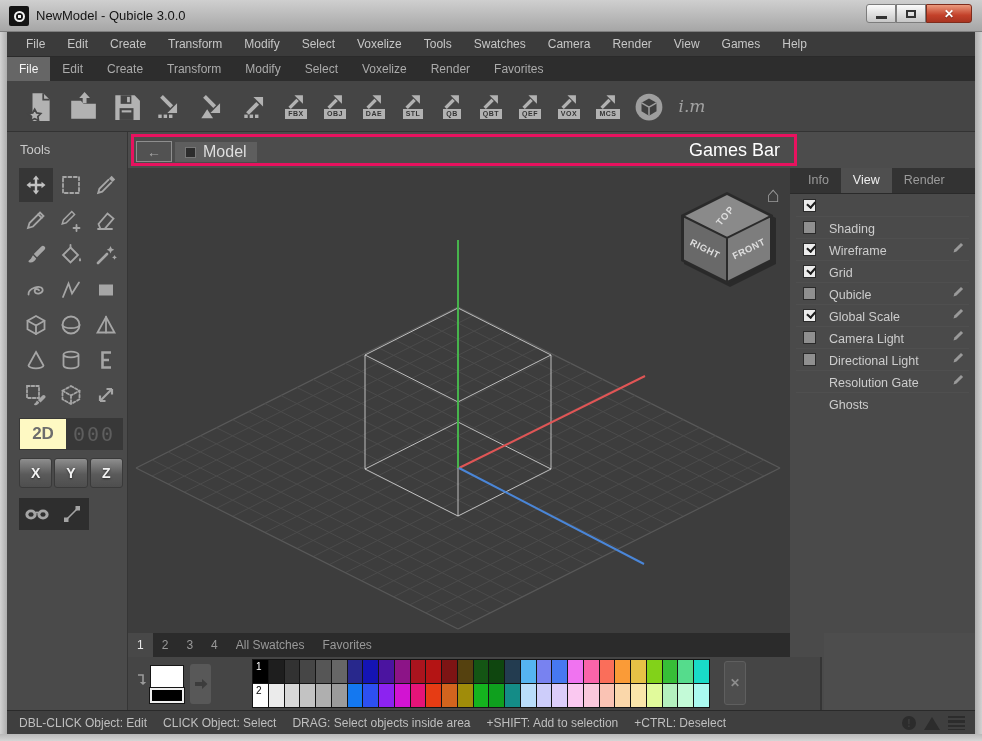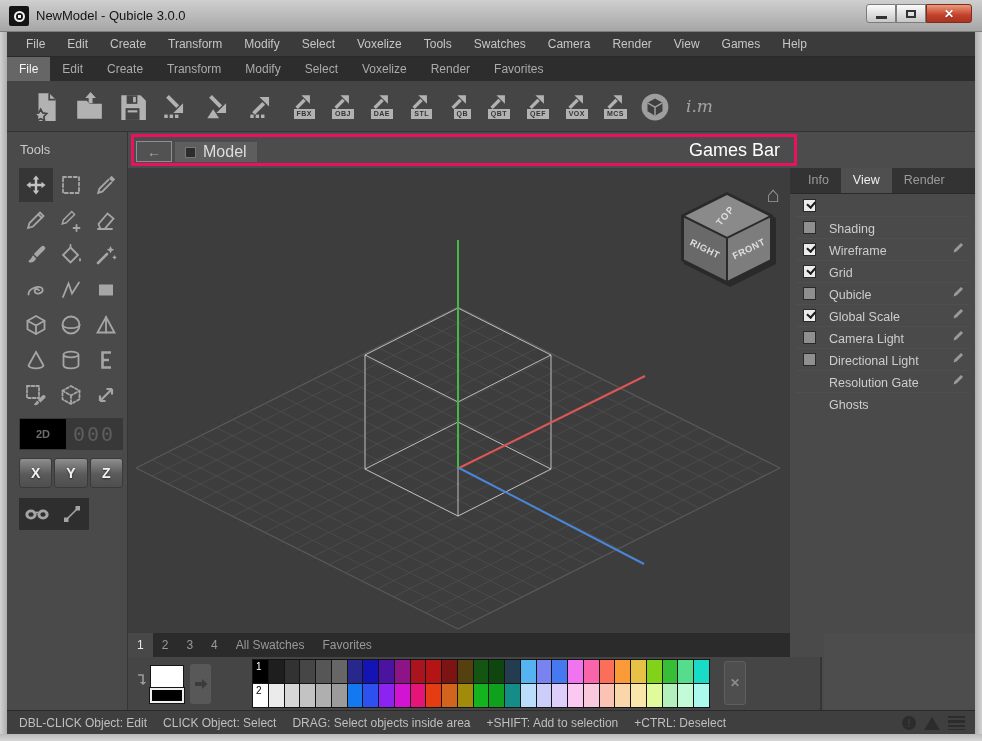--- a/index.html
+++ b/index.html
@@ -35,21 +35,21 @@
     display:flex; align-items:center; padding-left:8px; border-bottom:1px solid #2a2a2a; }
   .menubar1 span { color:#c6c6c6; font-size:12px; padding:4px 11px; cursor:default; }
   .menubar2 { position:absolute; left:7px; top:57px; width:968px; height:24px; background:#2d2d2d;
     display:flex; align-items:stretch; padding-left:0; }
   .menubar2 span { color:#ababab; font-size:12px; padding:5px 12px; }
   .menubar2 span.active { background:#666666; color:#f4f4f4; }
   
   .toolbar { position:absolute; left:7px; top:81px; width:968px; height:51px; background:#454545;
     border-bottom:1px solid #333; display:flex; align-items:center; padding-left:12px; }
   .tb-icon { width:38px; height:40px; margin-right:1px; display:flex; flex-direction:column;
-    align-items:flex-end; justify-content:center; }
+    align-items:center; justify-content:center; }
   .tb-icon .chip { font-size:7px; font-weight:bold; letter-spacing:.5px; background:#b2b2b2;
     color:#343434; padding:1px 3px; margin-top:-1px; line-height:8px; }
   .tb-icon.wide { width:42px; }
   .im-logo { font-family:"DejaVu Serif", serif; font-style:italic; font-size:17px; color:#a2a2a2; }
   
   .headerbar { position:absolute; left:128px; top:132px; width:847px; height:36px; background:#4c4c4c; }
   .back-btn { position:absolute; left:8px; top:9px; width:36px; height:21px; background:#525252;
     border:1px solid #8e8e8e; display:flex; align-items:center; justify-content:center;
     color:#a8a8a8; font-size:14px; }
   .model-tab { position:absolute; left:47px; top:10px; height:20px; background:#5e5e5e;
@@ -64,21 +64,21 @@
   
   .tools-panel { position:absolute; left:7px; top:132px; width:121px; height:578px; background:#4a4a4a;
     border-right:1px solid #353535; }
   .tools-title { color:#c9c9c9; font-size:13px; padding:10px 0 0 13px; }
   .tool-grid { position:absolute; left:12px; top:36px; width:108px; display:flex; flex-wrap:wrap; }
   .tool { width:34px; height:34px; display:flex; align-items:center; justify-content:center; margin:0 1px 1px 0; }
   .tool.active { background:#363636; }
   .mode-row { position:absolute; left:12px; top:286px; width:104px; height:32px; display:flex;
     background:#3e3e3e; border:1px solid #383838; }
   .btn-2d { width:46px; display:flex; align-items:center; justify-content:center;
-    color:#6d6d6d; font-size:11px; font-weight:bold; background:#000000; }
+    color:#6d6d6d; font-size:17px; font-weight:bold; background:#fef9c3; }
   .counter { flex:1; display:flex; align-items:center; justify-content:center;
     font-family:"DejaVu Sans Mono", monospace; color:#5e5e5e; font-size:20px; letter-spacing:2px;
     background:#383838; }
   .xyz-row { position:absolute; left:12px; top:326px; width:104px; height:30px; display:flex; gap:2px; }
   .axis-btn { flex:1; border-radius:3px; border:1px solid #3a3a3a;
     background:linear-gradient(#8e8e8e,#5a5a5a 55%,#4e4e4e);
     color:#f2f2f2; font-weight:bold; font-size:14px; display:flex; align-items:center;
     justify-content:center; text-shadow:0 1px 2px #00000088; }
   .mask-row { position:absolute; left:12px; top:366px; width:70px; height:32px; background:#2e2e2e;
     display:flex; }

